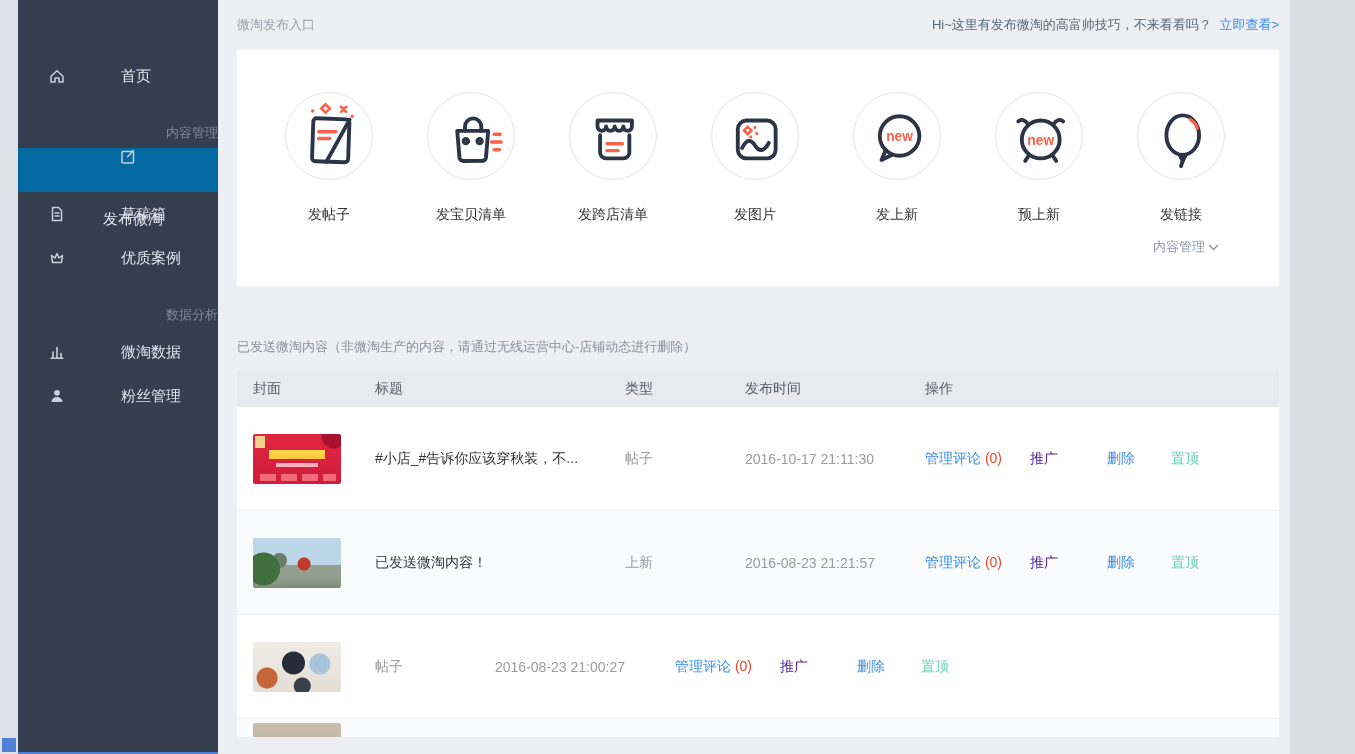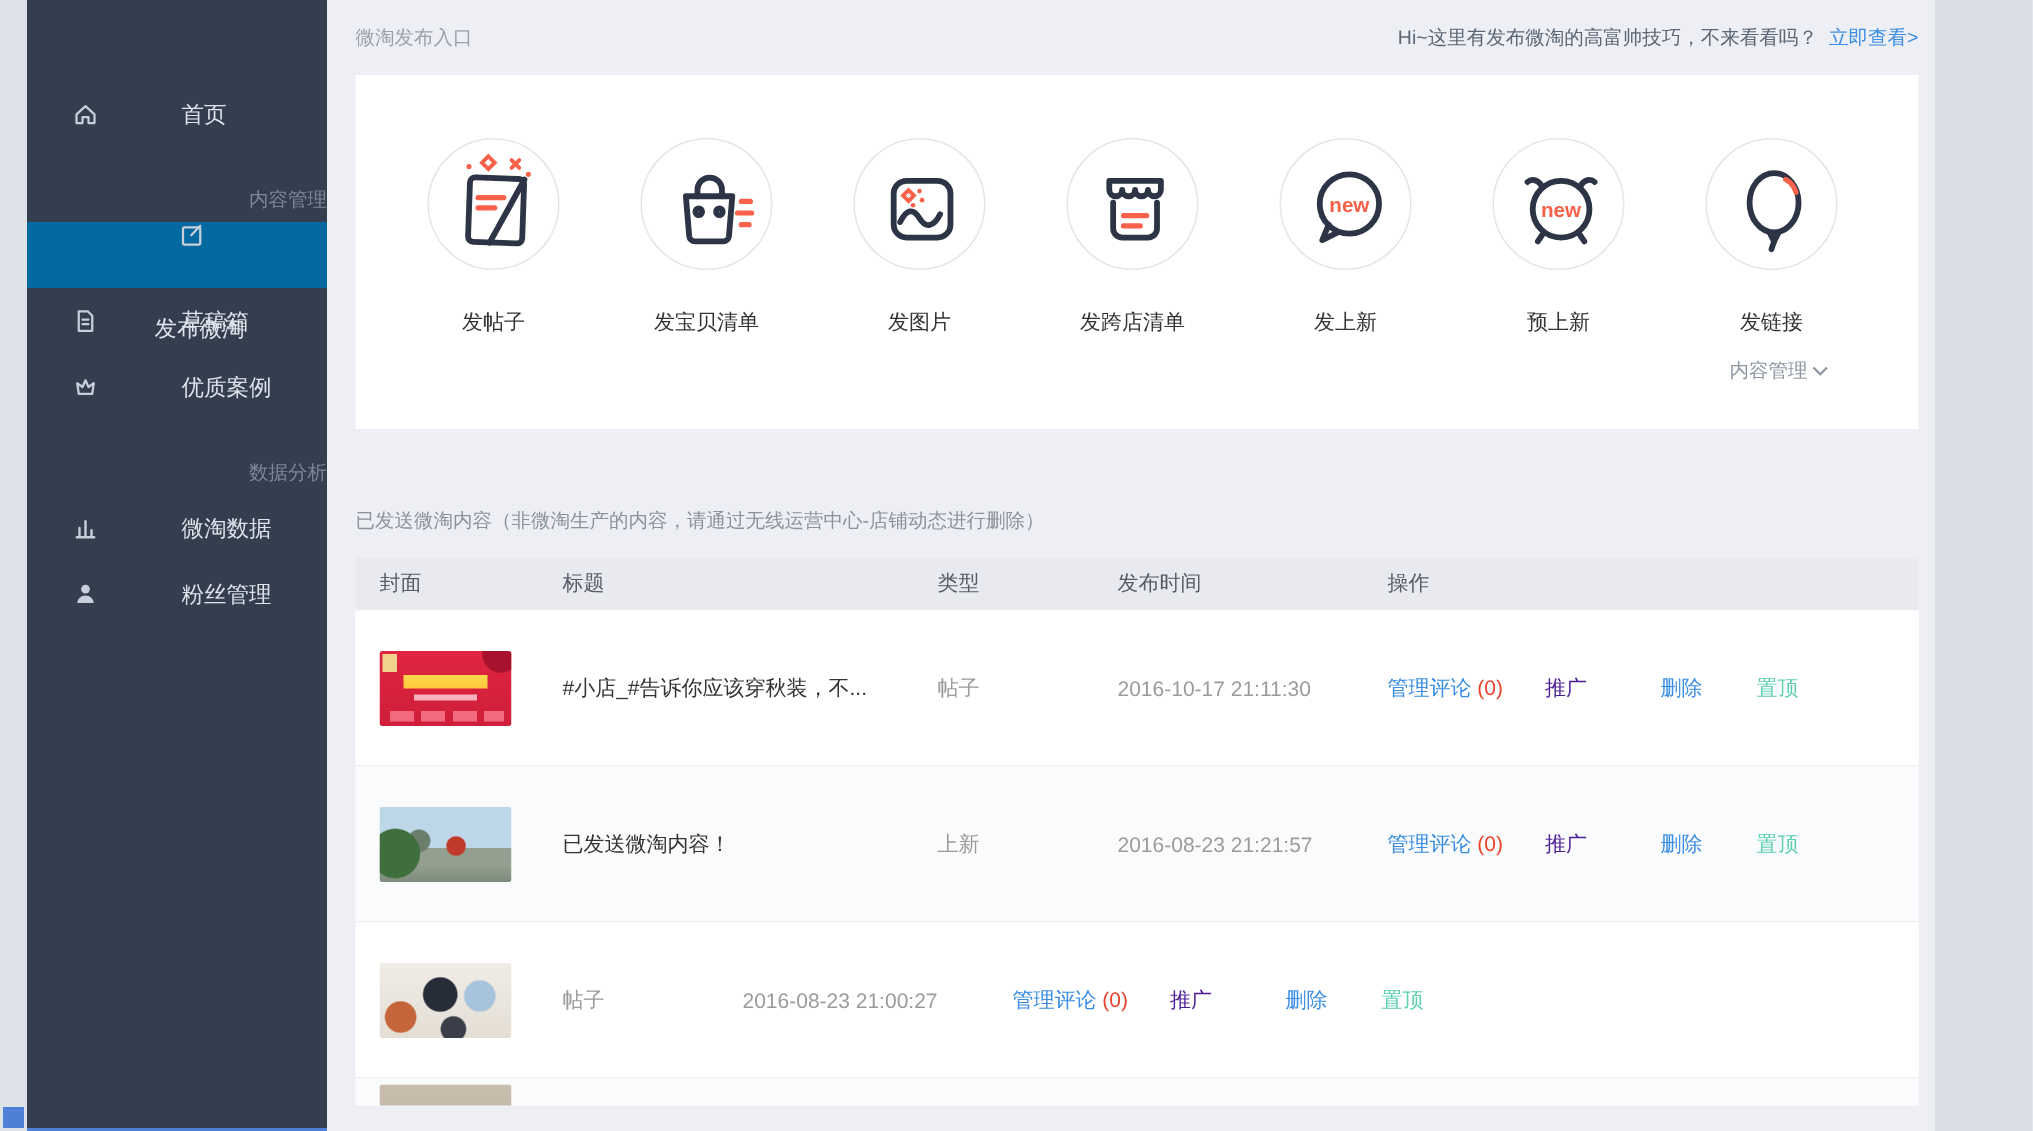--- a/index.html
+++ b/index.html
@@ -206,45 +206,45 @@
               </g>
             </svg>
           </div>
           <div class="entry-label">发宝贝清单</div>
         </div>
 
         <div class="entry">
           <div class="circle">
             <svg class="big" viewBox="0 0 100 100" width="88" height="88" fill="none">
               <g stroke="#2c3446" stroke-width="4.5" stroke-linecap="round" stroke-linejoin="round">
+                <path d="M32 32h40v7a5 5 0 0 1-10 0 5 5 0 0 1-10 0 5 5 0 0 1-10 0 5 5 0 0 1-10 0z"></path>
+                <path d="M35 49v20a7 7 0 0 0 7 7h20a7 7 0 0 0 7-7V49"></path>
+              </g>
+              <g stroke="#f8614a" stroke-width="4" stroke-linecap="round">
+                <path d="M43 59h18M43 67h13"></path>
+              </g>
+            </svg>
+          </div>
+          <div class="entry-label">发跨店清单</div>
+        </div>
+
+        <div class="entry">
+          <div class="circle">
+            <svg class="big" viewBox="0 0 100 100" width="88" height="88" fill="none">
+              <g stroke="#2c3446" stroke-width="4.5" stroke-linecap="round" stroke-linejoin="round">
                 <rect x="30" y="32" width="44" height="44" rx="10"></rect>
                 <path d="M35 64c5-10 10-11 15-3s11 7 16-3"></path>
               </g>
               <rect x="38.5" y="40.5" width="6" height="6" transform="rotate(45 41.5 43.5)" stroke="#f8614a" stroke-width="3"></rect>
               <circle cx="50" cy="40" r="1.8" fill="#f8614a"></circle>
               <circle cx="52" cy="47" r="1.8" fill="#f8614a"></circle>
               <circle cx="45" cy="51" r="1.8" fill="#f8614a"></circle>
             </svg>
           </div>
           <div class="entry-label">发图片</div>
-        </div>
-
-        <div class="entry">
-          <div class="circle">
-            <svg class="big" viewBox="0 0 100 100" width="88" height="88" fill="none">
-              <g stroke="#2c3446" stroke-width="4.5" stroke-linecap="round" stroke-linejoin="round">
-                <path d="M32 32h40v7a5 5 0 0 1-10 0 5 5 0 0 1-10 0 5 5 0 0 1-10 0 5 5 0 0 1-10 0z"></path>
-                <path d="M35 49v20a7 7 0 0 0 7 7h20a7 7 0 0 0 7-7V49"></path>
-              </g>
-              <g stroke="#f8614a" stroke-width="4" stroke-linecap="round">
-                <path d="M43 59h18M43 67h13"></path>
-              </g>
-            </svg>
-          </div>
-          <div class="entry-label">发跨店清单</div>
         </div>
 
         <div class="entry">
           <div class="circle">
             <svg class="big" viewBox="0 0 100 100" width="88" height="88" fill="none">
               <g stroke="#2c3446" stroke-width="4.5" stroke-linecap="round" stroke-linejoin="round">
                 <circle cx="53" cy="50" r="23"></circle>
                 <path d="M37 66l-5 12 12-6"></path>
               </g>
               <text x="53" y="56" font-size="16" font-weight="bold" fill="#f8614a" text-anchor="middle" font-family="Liberation Sans, DejaVu Sans, sans-serif">new</text>

